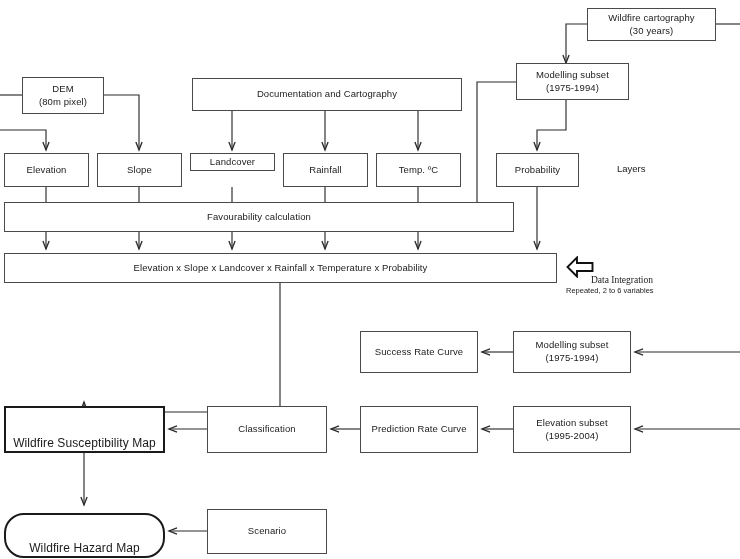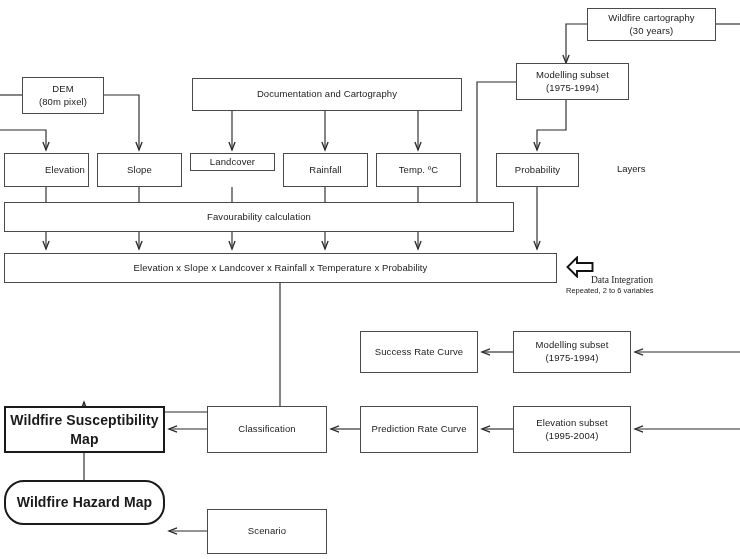--- a/index.html
+++ b/index.html
@@ -28,22 +28,23 @@
     justify-content: center;
     text-align: center;
     font-size: 9.5px;
     line-height: 1.35;
     color: #1a1a1a;
     z-index: 3;
     letter-spacing: 0.1px;
   }
   .node.bold {
     border: 2px solid #1a1a1a;
-    font-weight: bold;
-    font-size: 14px;
+    font-weight: normal;
+    font-size: 12px;
+    align-items: flex-end;
   }
   .node .lbl {
     display: block;
     padding: 0 3px;
   }
   .node .sub {
     display: block;
   }
   .freetext {
     position: absolute;
@@ -155,21 +156,21 @@
     <span>
       <span class="lbl">DEM</span>
       <span class="sub">(80m pixel)</span>
     </span>
   </div>
 
   <div class="node" style="left:192px; top:78px; width:270px; height:33px;">
     <span class="lbl">Documentation and Cartography</span>
   </div>
 
-  <div class="node" style="left:4px; top:153px; width:85px; height:34px;justify-content:flex-end;">
+  <div class="node" style="left:4px; top:153px; width:85px; height:34px;">
     <span class="lbl">Elevation</span>
   </div>
 
   <div class="node" style="left:97px; top:153px; width:85px; height:34px;">
     <span class="lbl">Slope</span>
   </div>
 
   <div class="node" style="left:190px; top:153px; width:85px; height:18px;">
     <span class="lbl">Landcover</span>
   </div>
@@ -217,21 +218,21 @@
     <span class="lbl">Prediction Rate Curve</span>
   </div>
 
   <div class="node" style="left:513px; top:406px; width:118px; height:47px;">
     <span>
       <span class="lbl">Elevation subset</span>
       <span class="sub">(1995-2004)</span>
     </span>
   </div>
 
-  <div class="node bold" style="left:4px; top:480px; width:161px; height:45px;border-radius:20px;">
+  <div class="node bold" style="left:4px; top:513px; width:161px; height:45px;border-radius:20px;">
     <span class="lbl">Wildfire Hazard Map</span>
   </div>
 
   <div class="node" style="left:207px; top:509px; width:120px; height:45px;">
     <span class="lbl">Scenario</span>
   </div>
 
   <div class="freetext" style="left:617px; top:163px;">Layers</div>
 
   <div class="bigarrow" style="left:566px; top:256px; width:28px; height:22px;">

